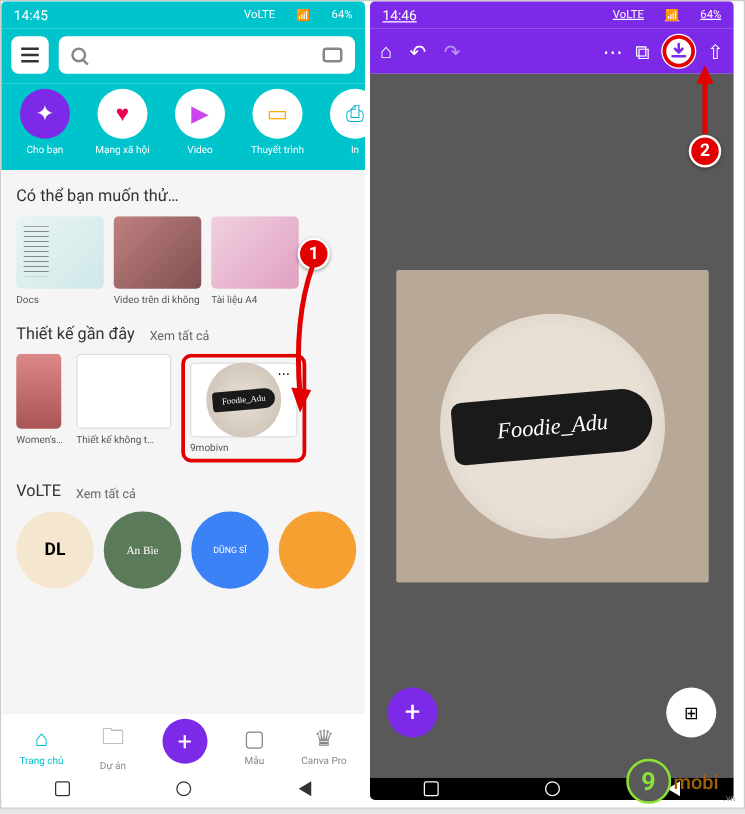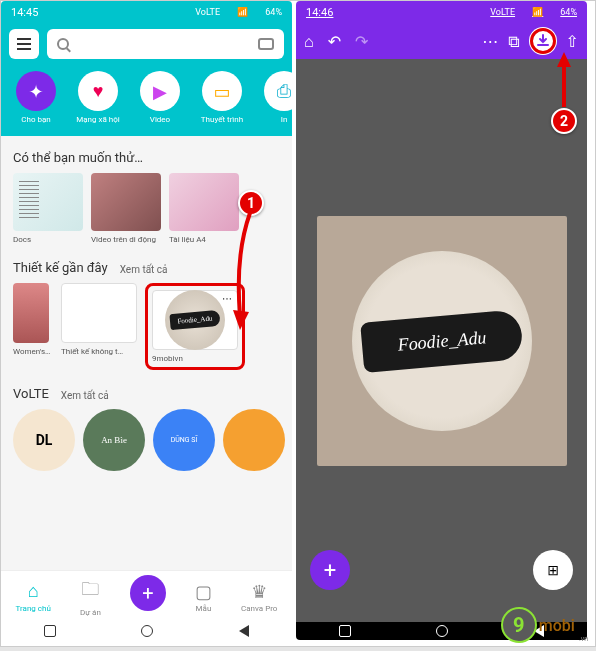--- a/index.html
+++ b/index.html
@@ -155,21 +155,21 @@
 
     <div class="content">
       <div class="section-title">Có thể bạn muốn thử…</div>
       <div class="hscroll">
         <div class="template-card">
           <div class="template-thumb docs-thumb"></div>
           <div class="template-label">Docs</div>
         </div>
         <div class="template-card">
           <div class="template-thumb video-thumb"></div>
-          <div class="template-label">Video trên di động</div>
+          <div class="template-label">Video trên di không</div>
         </div>
         <div class="template-card">
           <div class="template-thumb a4-thumb"></div>
           <div class="template-label">Tài liệu A4</div>
         </div>
       </div>
 
       <div class="section-head">
         <div class="section-title">Thiết kế gần đây</div>
         <span class="see-all">Xem tất cả</span>

